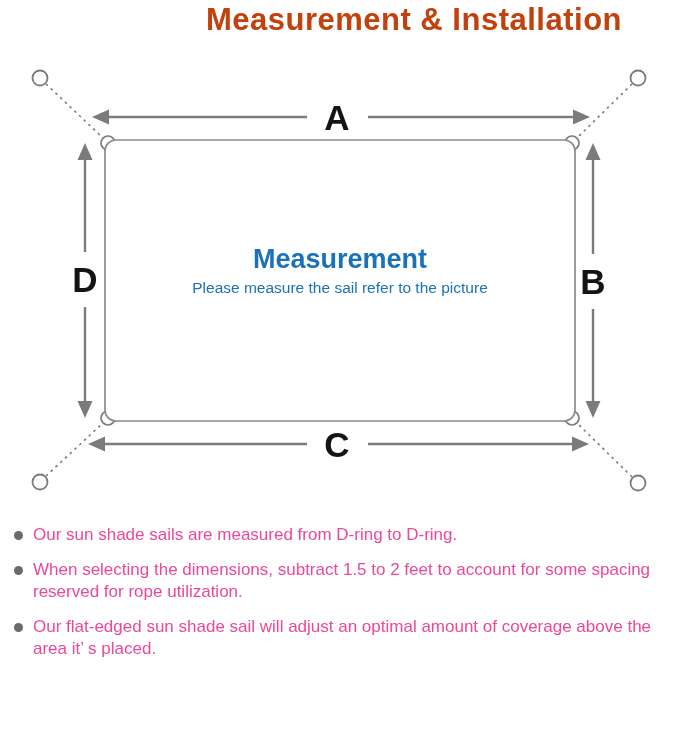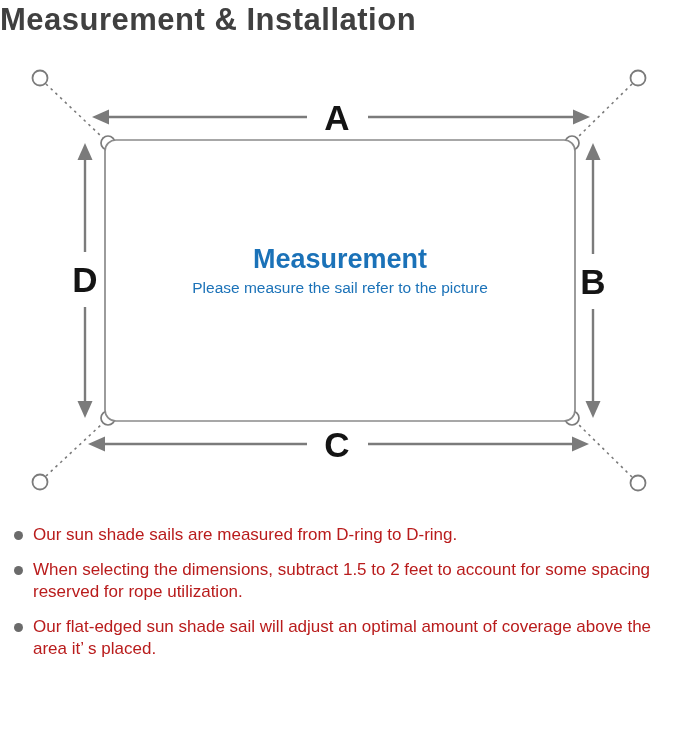--- a/index.html
+++ b/index.html
@@ -16,25 +16,25 @@
     width: 679px;
     height: 739px;
     background: #ffffff;
   }
   .page-title {
     position: absolute;
     top: 0;
     left: 0;
     width: 622px;
     margin: 0;
-    text-align: left;
+    text-align: right;
     font-size: 31px;
     font-weight: 700;
     letter-spacing: 0.5px;
-    color: #404040;
+    color: #c2410c;
     line-height: 40px;
   }
   .diagram-svg {
     position: absolute;
     top: 0;
     left: 0;
   }
   .dim-label {
     font-family: "Liberation Sans", sans-serif;
     font-size: 35px;
@@ -58,21 +58,21 @@
     left: 12px;
     width: 656px;
     list-style: none;
     margin: 0;
     padding: 0;
   }
   .notes li {
     display: flex;
     align-items: flex-start;
     margin-bottom: 13px;
-    color: #b91c1c;
+    color: #ec4899;
     font-size: 17px;
     line-height: 22px;
   }
   .bullet-dot {
     flex: 0 0 auto;
     width: 9px;
     height: 9px;
     border-radius: 50%;
     background: #6b6b6b;
     margin: 7px 10px 0 2px;

